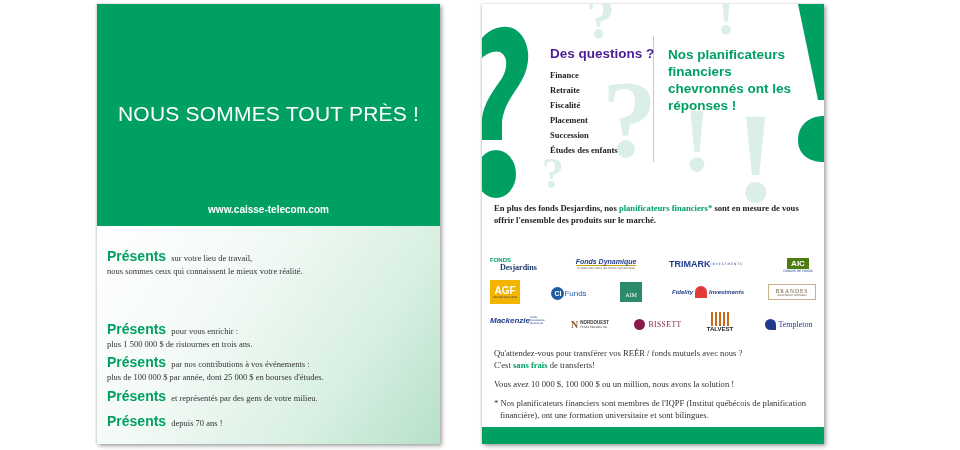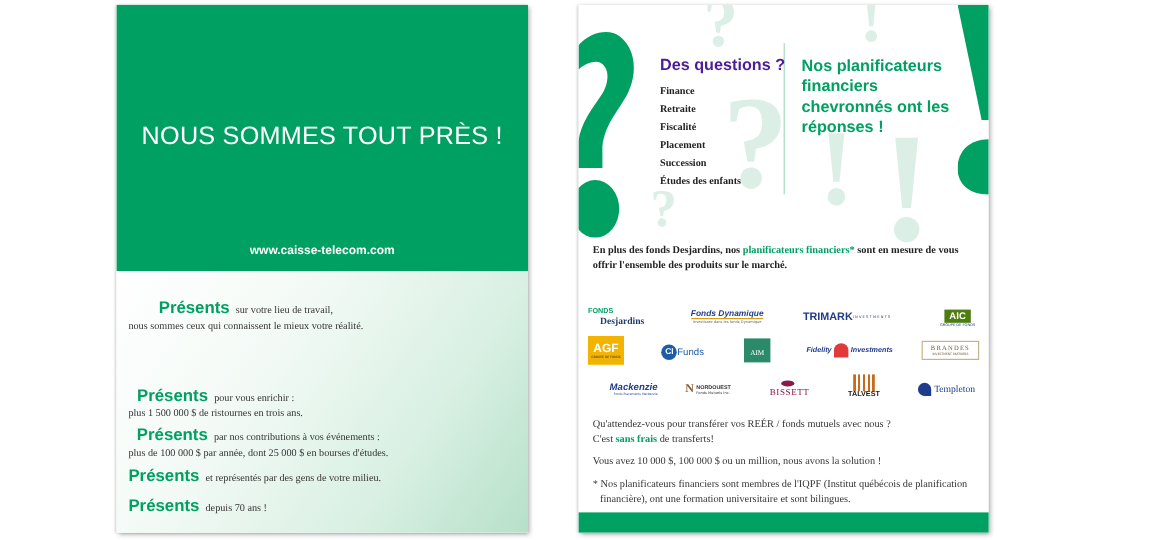--- a/index.html
+++ b/index.html
@@ -27,21 +27,21 @@
     #left-url {
       position: absolute; left: 0; top: 200px; width: 100%;
       text-align: center; color: #ffffff;
       font-family: "Liberation Sans", sans-serif;
       font-weight: bold; font-size: 10px;
     }
     #left-body {
       position: absolute; left: 0; top: 222px; width: 100%; height: 218px;
       background: linear-gradient(125deg, #ffffff 0%, #f3faf6 35%, #d9f0e3 70%, #b6e0c9 100%);
     }
-    .present-block { position: absolute; left: 10px; text-align: center; }
+    .present-block { position: absolute; left: 10px; }
     .present-word {
       color: #00a062; font-weight: bold;
       font-family: "Liberation Sans", sans-serif;
       font-size: 14px;
     }
     .present-rest {
       font-family: "Liberation Serif", serif;
       font-size: 8.5px; color: #333333;
     }
     .present-line2 {
@@ -200,32 +200,32 @@
   <div class="logo" style="left:186px; top:280px; width:80px; height:16px;">
     <span class="logo-text" style="font-size:6px; font-style:italic; color:#1f3b8b;">Fidelity</span>
     <span style="display:inline-block; width:12px; height:12px; border-radius:50% 50% 0 0; background:#e03a3a; margin:0 2px;"></span>
     <span class="logo-text" style="font-size:6px; font-style:italic; color:#1f3b8b;">Investments</span>
   </div>
   <div class="logo" style="left:286px; top:280px; width:48px; height:16px; border:1px solid #c8b28a; flex-direction:column;">
     <span style="font-family:'Liberation Serif',serif; font-size:5.5px; color:#6a5a3a; letter-spacing:1px;">BRANDES</span>
     <span style="font-size:2.5px; color:#6a5a3a;">INVESTMENT PARTNERS</span>
   </div>
 
-  <div class="logo" style="left:8px; top:312px; width:58px; height:16px; flex-direction:column; align-items:flex-end;">
+  <div class="logo" style="left:8px; top:312px; width:58px; height:16px; align-items:flex-start;">
     <span class="logo-text" style="font-size:8px; font-style:italic; color:#1f3b8b;">Mackenzie</span>
     <span style="font-size:2.5px; color:#1f3b8b;">Fonds Placements Mackenzie</span>
   </div>
   <div class="logo" style="left:82px; top:313px; width:52px; height:14px;">
     <span style="font-family:'Liberation Serif',serif; font-weight:bold; font-size:10px; color:#8a5a2a; margin-right:2px;">N</span>
     <span style="display:flex; flex-direction:column;">
       <span class="logo-text" style="font-size:4.5px; color:#333;">NORDOUEST</span>
       <span style="font-size:3px; color:#333;">Fonds Mutuels Inc.</span>
     </span>
   </div>
-  <div class="logo" style="left:148px; top:313px; width:56px; height:14px;flex-direction:column;">
+  <div class="logo" style="left:148px; top:313px; width:56px; height:14px;">
     <span style="display:inline-block; width:11px; height:11px; border-radius:50%; background:#8a1a4a; margin-right:3px;"></span>
     <span style="font-family:'Liberation Serif',serif; font-size:7.5px; color:#8a1a4a; letter-spacing:0.5px;">BISSETT</span>
   </div>
   <div class="logo" style="left:218px; top:302px; width:40px; height:26px; flex-direction:column; justify-content:flex-end;">
     <span style="display:inline-block; width:18px; height:14px; background:repeating-linear-gradient(90deg,#c86a1a 0 2px,transparent 2px 4px);"></span>
     <span class="logo-text" style="font-size:6px; color:#222;">TALVEST</span>
   </div>
   <div class="logo" style="left:280px; top:313px; width:54px; height:14px;">
     <span style="display:inline-block; width:11px; height:11px; border-radius:50% 50% 0 50%; background:#1f3b8b; margin-right:2px;"></span>
     <span style="font-family:'Liberation Serif',serif; font-size:8px; color:#1f3b8b;">Templeton</span>

